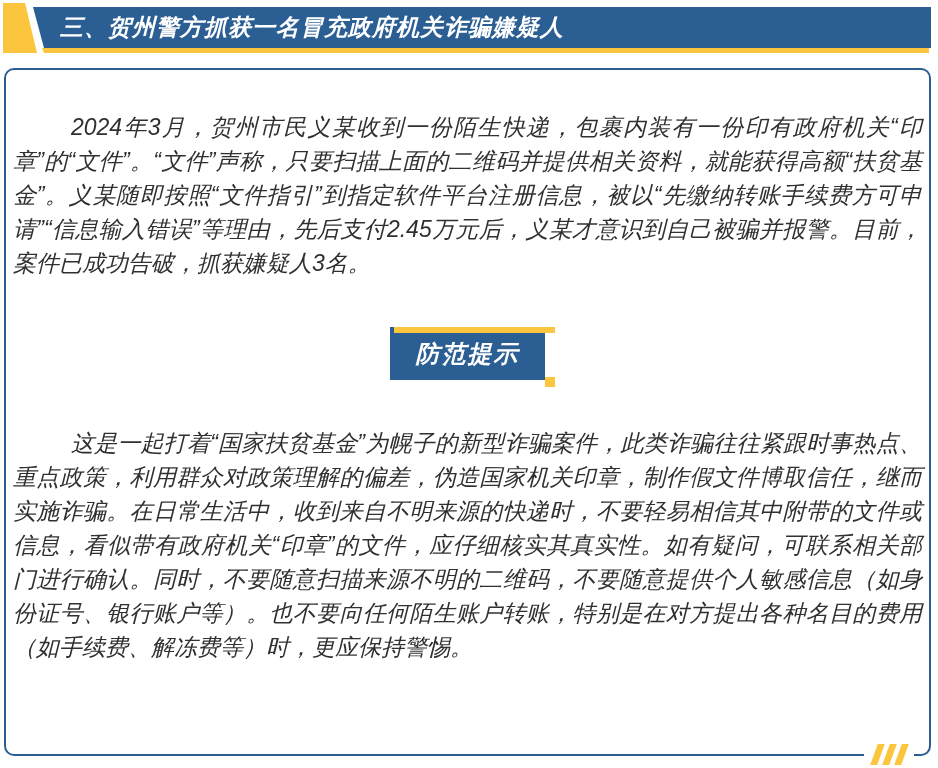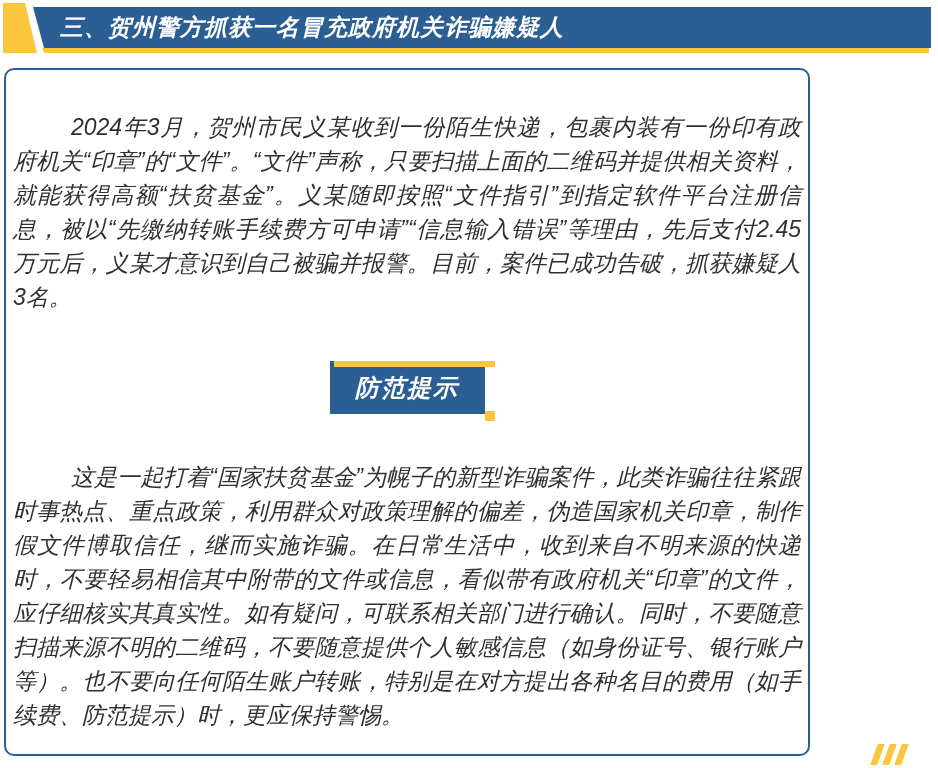--- a/index.html
+++ b/index.html
@@ -33,21 +33,21 @@
     white-space:nowrap;
   }
   .hdr-underline{
     position:absolute;left:42px;top:48px;width:887px;height:5px;
     background:var(--yellow);
     clip-path:polygon(0 0,100% 0,100% 100%,2px 100%);
   }
 
   
   .panel{
-    position:absolute;left:4px;top:68px;width:806px;height:688px;
+    position:absolute;left:4px;top:68px;width:927px;height:688px;
     background:#fff;border:2px solid var(--blue);border-radius:10px;
     padding:40px 7px 0 7px;
   }
   .panel p{
     font-size:23px;line-height:34px;text-align:justify;
     text-indent:58px;color:var(--text);
   }
 
   
   .badge{position:relative;width:155px;margin:47px auto 0 auto;}
@@ -96,21 +96,21 @@
     <p>2024年3月，贺州市民义某收到一份陌生快递，包裹内装有一份印有政府机关“印章”的“文件”。“文件”声称，只要扫描上面的二维码并提供相关资料，就能获得高额“扶贫基金”。义某随即按照“文件指引”到指定软件平台注册信息，被以“先缴纳转账手续费方可申请”“信息输入错误”等理由，先后支付2.45万元后，义某才意识到自己被骗并报警。目前，案件已成功告破，抓获嫌疑人3名。</p>
 
     <div class="badge">
       <div class="badge-topbar"></div>
       <div class="badge-box">
         <span class="badge-label">防范提示</span>
       </div>
       <div class="badge-corner"></div>
     </div>
 
-    <p class="tips-par">这是一起打着“国家扶贫基金”为幌子的新型诈骗案件，此类诈骗往往紧跟时事热点、重点政策，利用群众对政策理解的偏差，伪造国家机关印章，制作假文件博取信任，继而实施诈骗。在日常生活中，收到来自不明来源的快递时，不要轻易相信其中附带的文件或信息，看似带有政府机关“印章”的文件，应仔细核实其真实性。如有疑问，可联系相关部门进行确认。同时，不要随意扫描来源不明的二维码，不要随意提供个人敏感信息（如身份证号、银行账户等）。也不要向任何陌生账户转账，特别是在对方提出各种名目的费用（如手续费、防范提示）时，更应保持警惕。</p>
+    <p class="tips-par">这是一起打着“国家扶贫基金”为幌子的新型诈骗案件，此类诈骗往往紧跟时事热点、重点政策，利用群众对政策理解的偏差，伪造国家机关印章，制作假文件博取信任，继而实施诈骗。在日常生活中，收到来自不明来源的快递时，不要轻易相信其中附带的文件或信息，看似带有政府机关“印章”的文件，应仔细核实其真实性。如有疑问，可联系相关部门进行确认。同时，不要随意扫描来源不明的二维码，不要随意提供个人敏感信息（如身份证号、银行账户等）。也不要向任何陌生账户转账，特别是在对方提出各种名目的费用（如手续费、解冻费等）时，更应保持警惕。</p>
 
   </main>
 
   <div class="slashes">
     <i></i>
     <i></i>
     <i></i>
   </div>
 
 </div>

